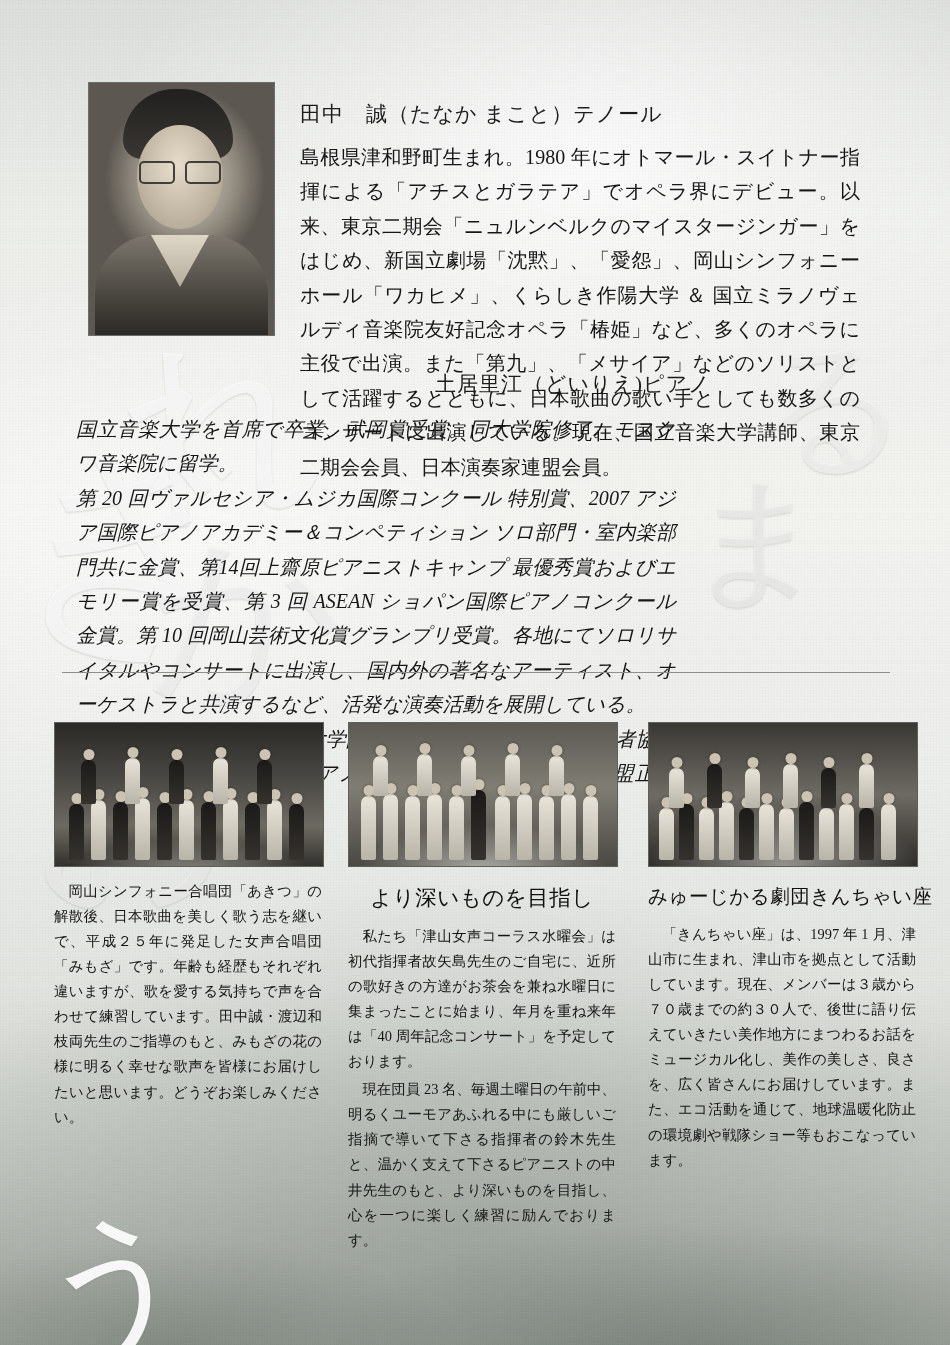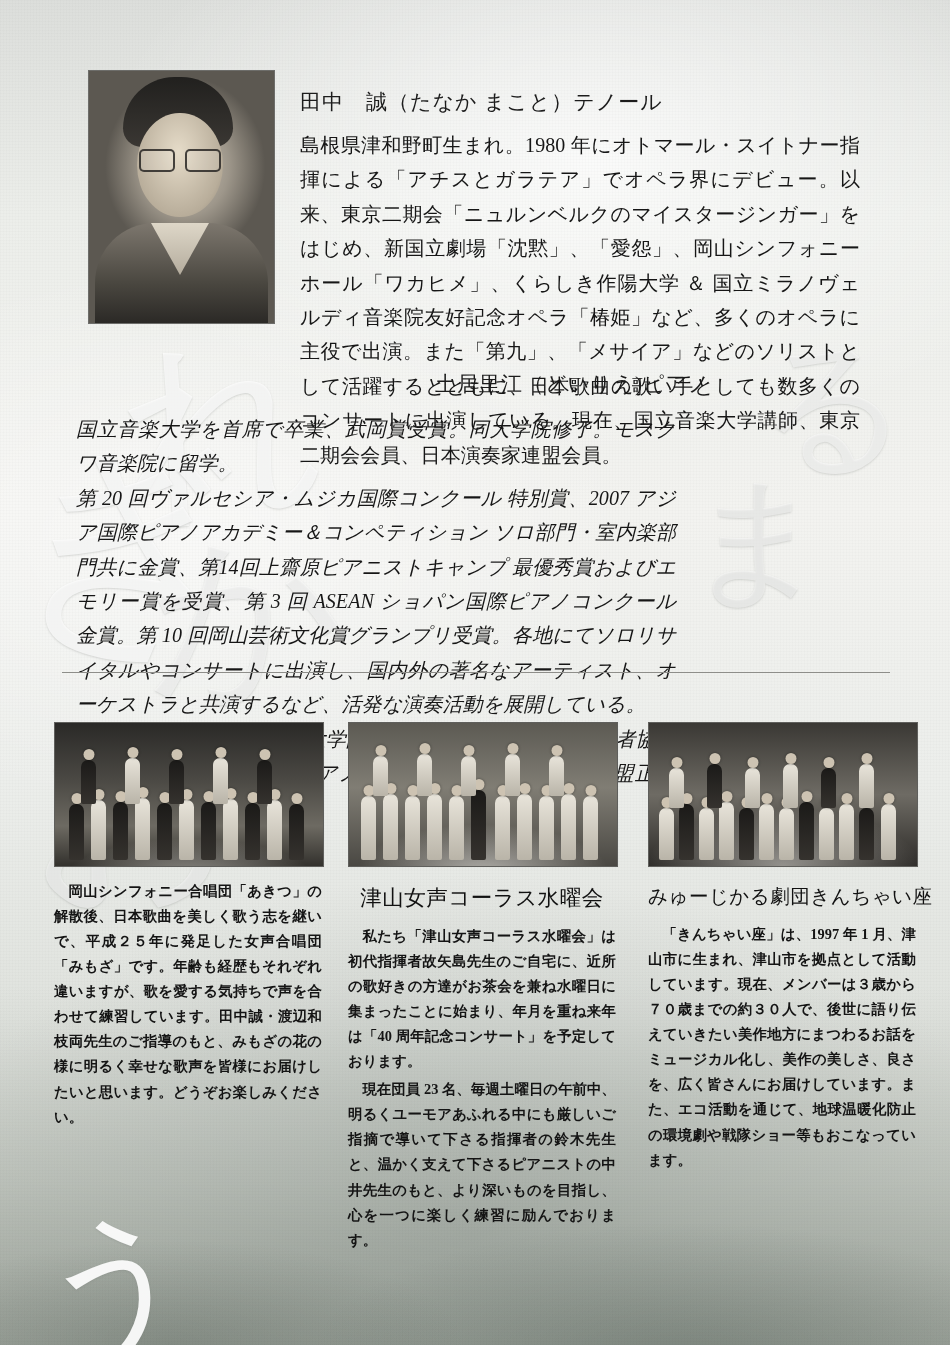--- a/index.html
+++ b/index.html
@@ -59,21 +59,21 @@
   .wm-4 { left: 30px;  top: 700px; font-size: 210px; color: rgba(255,255,255,0.50); }
   .wm-5 { left: 40px;  top: 1210px; font-size: 150px; color: rgba(255,255,255,0.92); }
   .wm-r1 { right: 40px; top: 330px; font-size: 150px; color: rgba(255,255,255,0.55); }
   .wm-r2 { right: 120px; top: 470px; font-size: 140px; color: rgba(255,255,255,0.45); }
 
   .content { position: relative; z-index: 3; }
 
   
   .profile-tanaka {
     position: absolute;
-    left: 0; top: 60px;
+    left: 0; top: 72px;
     width: 950px;
     height: 280px;
   }
   .photo {
     background: #8d8d8a;
     border: 1px solid #6d6d6a;
     overflow: hidden;
     position: relative;
   }
   .photo-tanaka {
@@ -249,21 +249,21 @@
   }
   .col-title.small { font-size: 19.5px; }
   .col-body {
     margin-top: 12px;
     font-size: 14.4px;
     line-height: 1.74;
     color: #141414;
     text-align: justify;
     letter-spacing: 0.05px;
   }
-  .col-body p { margin: 0 0 0.2em 0; text-indent: 1em; font-weight: bold; }
+  .col-body p { margin: 0 0 0.2em 0; text-indent: 1em; }
 </style>
 </head>
 <body>
 
 <div class="page">
   <div class="bg-landscape"></div>
   <div class="bg-noise"></div>
 
   <div class="watermark wm-1">れ</div>
   <div class="watermark wm-2">ぎ</div>
@@ -340,21 +340,21 @@
             <div class="fig light" style="left:190px; height:64px;"></div>
             <div class="fig light" style="left:212px; height:66px;"></div>
             <div class="fig light" style="left:234px; height:64px;"></div>
             <div class="fig light" style="left:24px;  bottom:70px; height:40px;"></div>
             <div class="fig light" style="left:68px;  bottom:70px; height:42px;"></div>
             <div class="fig light" style="left:112px; bottom:70px; height:40px;"></div>
             <div class="fig light" style="left:156px; bottom:70px; height:42px;"></div>
             <div class="fig light" style="left:200px; bottom:70px; height:40px;"></div>
           </div>
         </div>
-        <div class="col-title">津山女声コーラス水曜会</div>
+        <div class="col-title">より深いものを目指し</div>
         <div class="col-body">
           <p>私たち「津山女声コーラス水曜会」は初代指揮者故矢島先生のご自宅に、近所の歌好きの方達がお茶会を兼ね水曜日に集まったことに始まり、年月を重ね来年は「40 周年記念コンサート」を予定しております。</p>
           <p>現在団員 23 名、毎週土曜日の午前中、明るくユーモアあふれる中にも厳しいご指摘で導いて下さる指揮者の鈴木先生と、温かく支えて下さるピアニストの中井先生のもと、より深いものを目指し、心を一つに楽しく練習に励んでおります。</p>
         </div>
       </div>
 
       <div class="col col-3">
         <div class="col-photo cp3">
           <div class="figs">
             <div class="fig light" style="left:10px;  height:52px;"></div>

